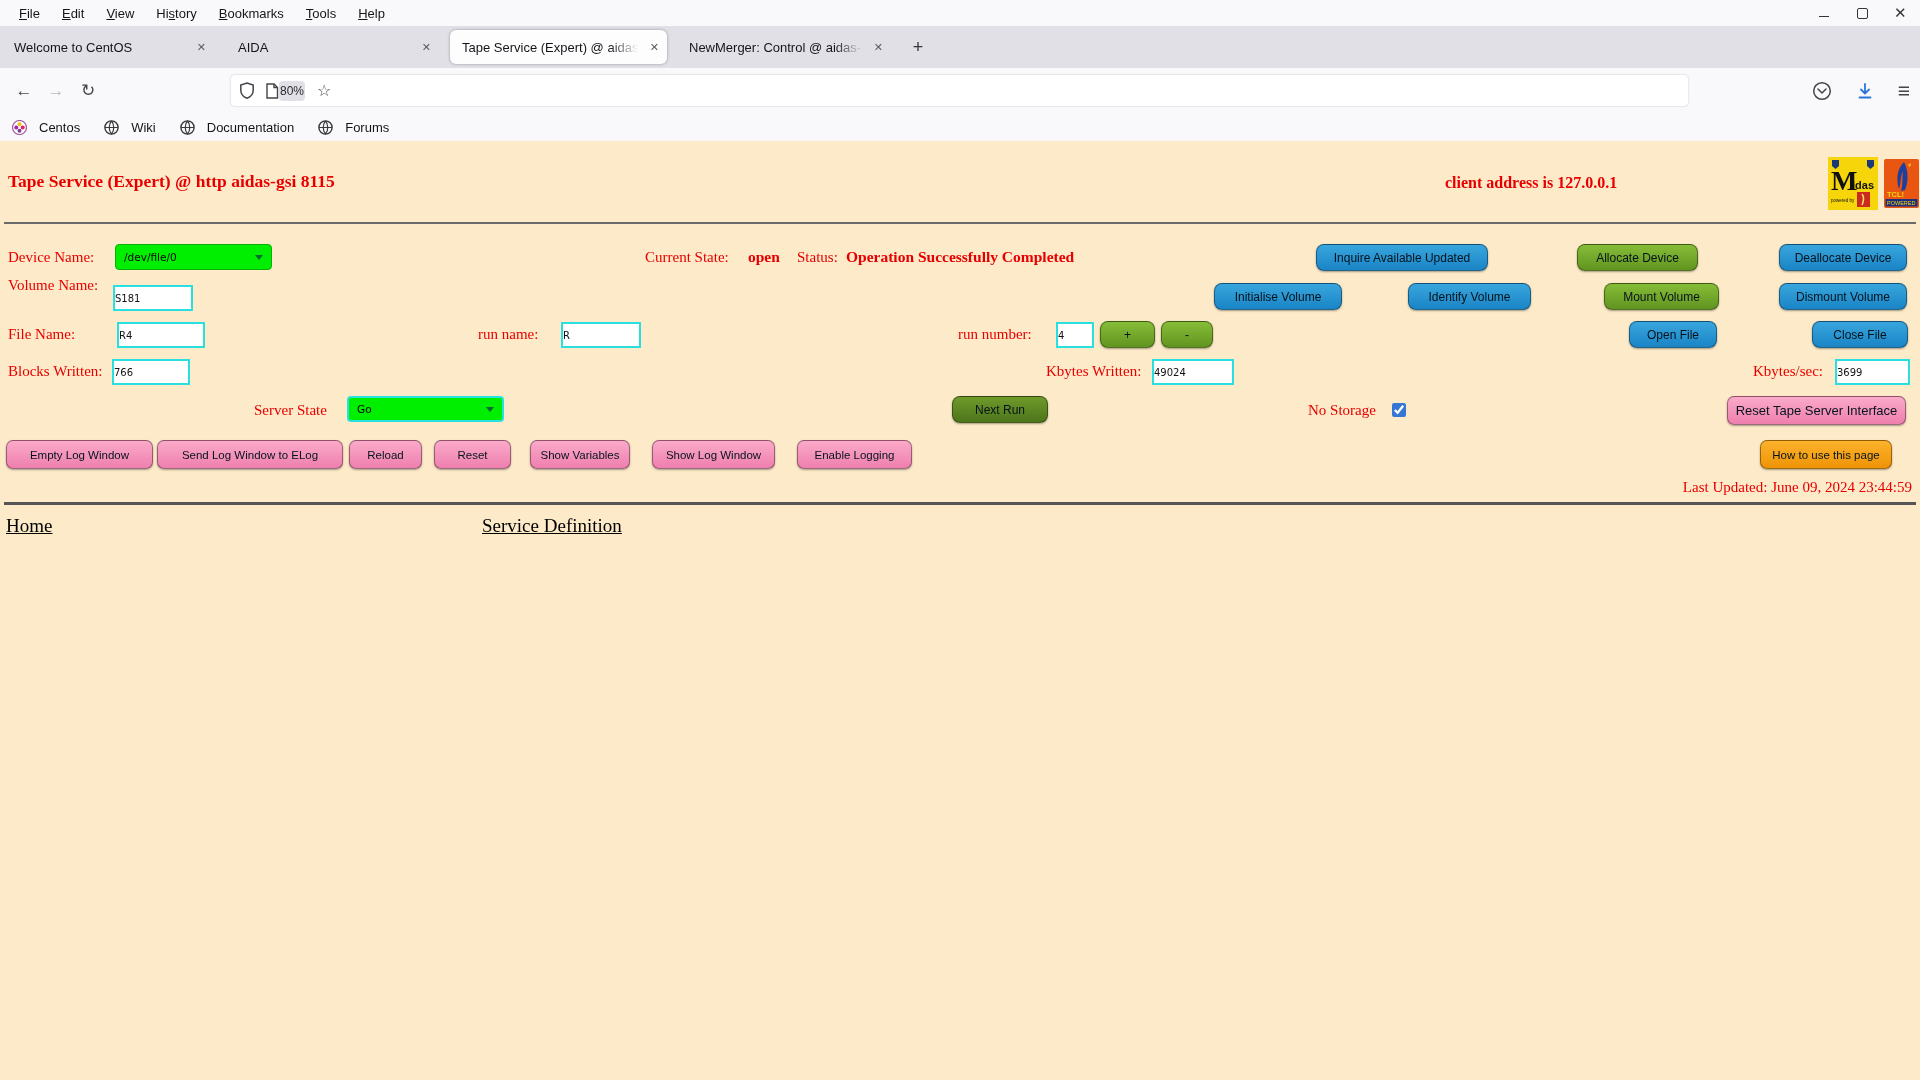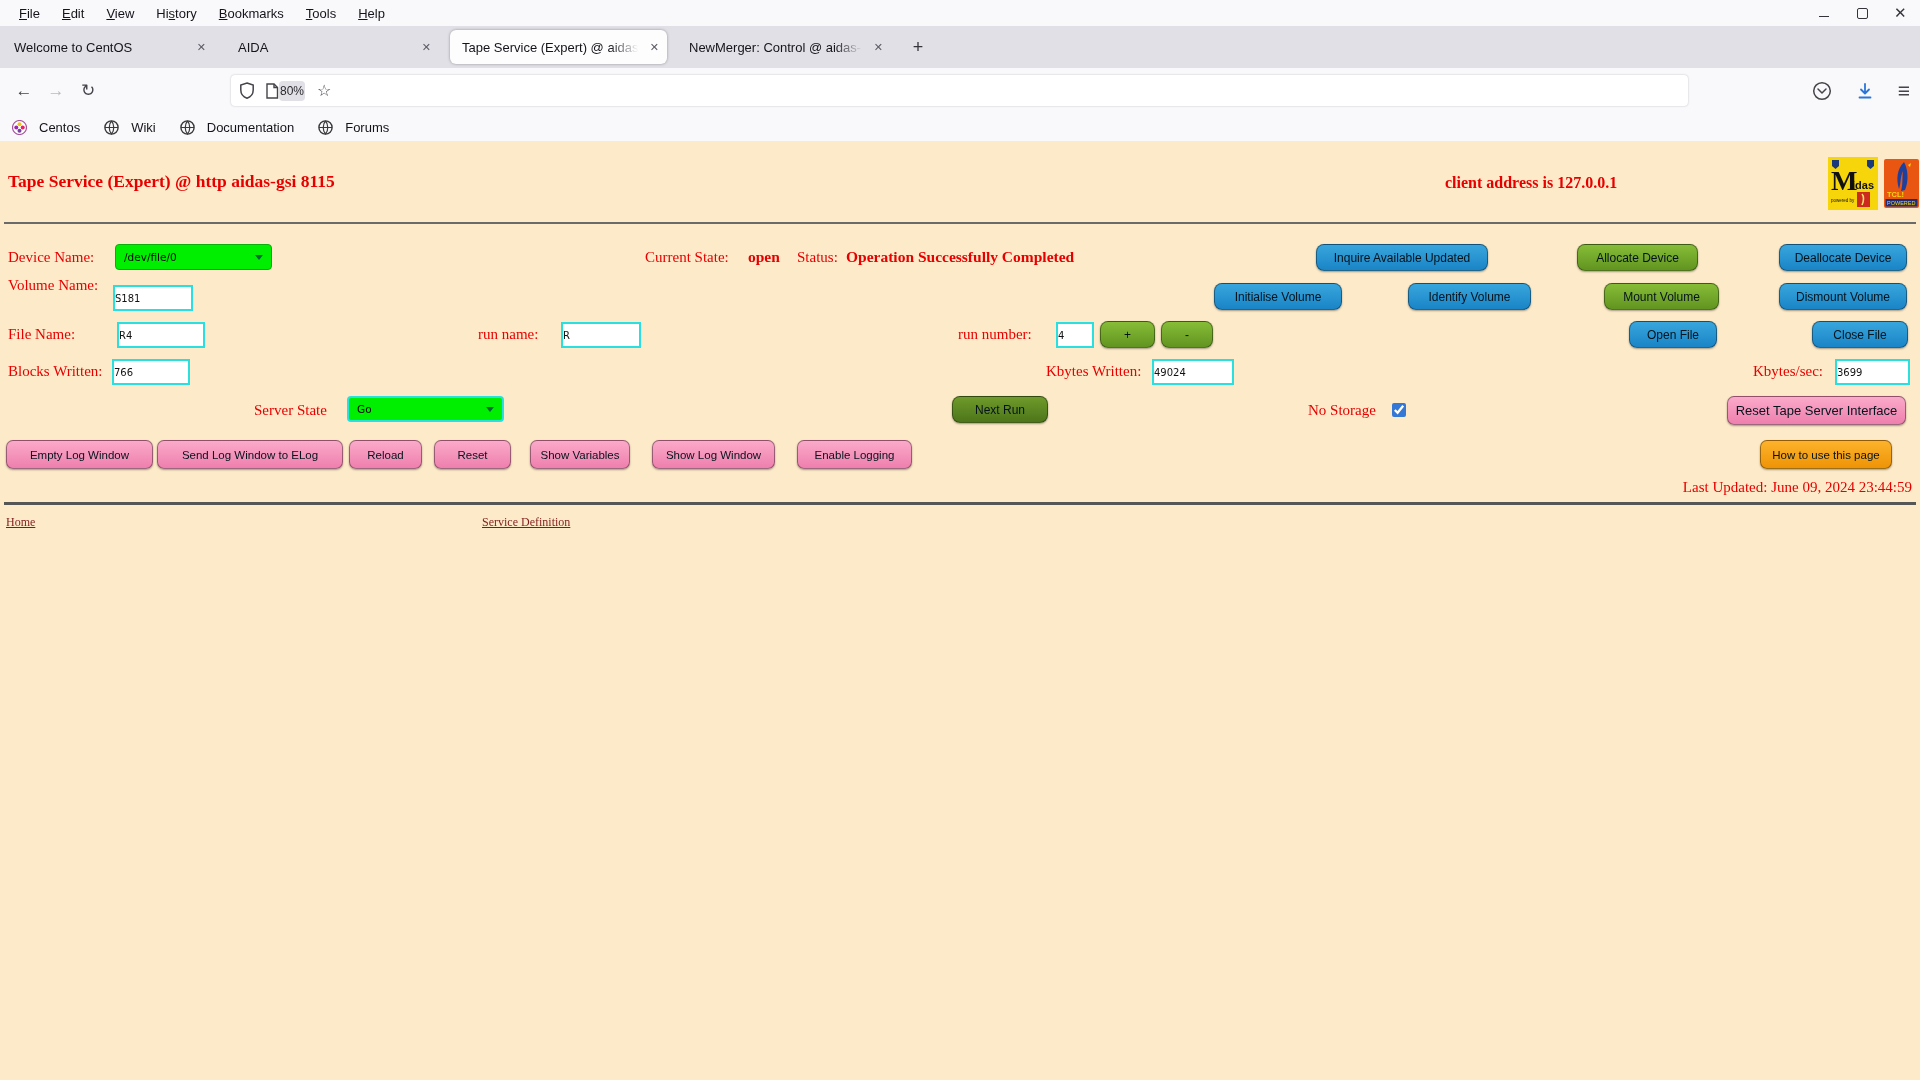--- a/index.html
+++ b/index.html
@@ -54,21 +54,21 @@
   .b-pink{background:linear-gradient(#fbaac9,#ee7fae);height:29px;border-radius:7px;font-size:11.5px;}
   .b-orange{background:linear-gradient(#fcb32c,#ef9306);height:29px;border-radius:7px;font-size:11.5px;}
 
   .pinput{position:absolute;height:26px;box-sizing:border-box;border:2px solid #2adfdf;background:#fff;font-family:"DejaVu Sans",sans-serif;font-size:10px;color:#111;padding:0 0;}
   .psel{position:absolute;height:26px;box-sizing:border-box;background:#00ee00;border-radius:4px;display:flex;align-items:center;font-family:"DejaVu Sans",sans-serif;font-size:10.5px;color:#000;padding:0 8px;cursor:pointer;}
   .psel .caret{margin-left:auto;width:0;height:0;border-left:4px solid transparent;border-right:4px solid transparent;border-top:5px solid #063;}
   .sel-device{border:1px solid #09b009;}
   .sel-go{border:2px solid #2adfdf;}
   .ncheck{position:absolute;width:14px;height:14px;accent-color:#3577d4;margin:0;}
   .lastupd{position:absolute;right:8px;top:338px;font-size:15px;color:#e80000;white-space:nowrap;}
-  .plink{position:absolute;font-size:12px;color:#7f1d1d;text-decoration:underline;cursor:pointer;white-space:nowrap;}
+  .plink{position:absolute;font-size:19px;color:#000000;text-decoration:underline;cursor:pointer;white-space:nowrap;}
 </style>
 </head>
 <body>
 
 <div class="browser">
 
   <div class="menubar">
     <span class="menu-item"><span></span><span class="u">F</span><span>ile</span></span>
     <span class="menu-item"><span></span><span class="u">E</span><span>dit</span></span>
     <span class="menu-item"><span></span><span class="u">V</span><span>iew</span></span>

